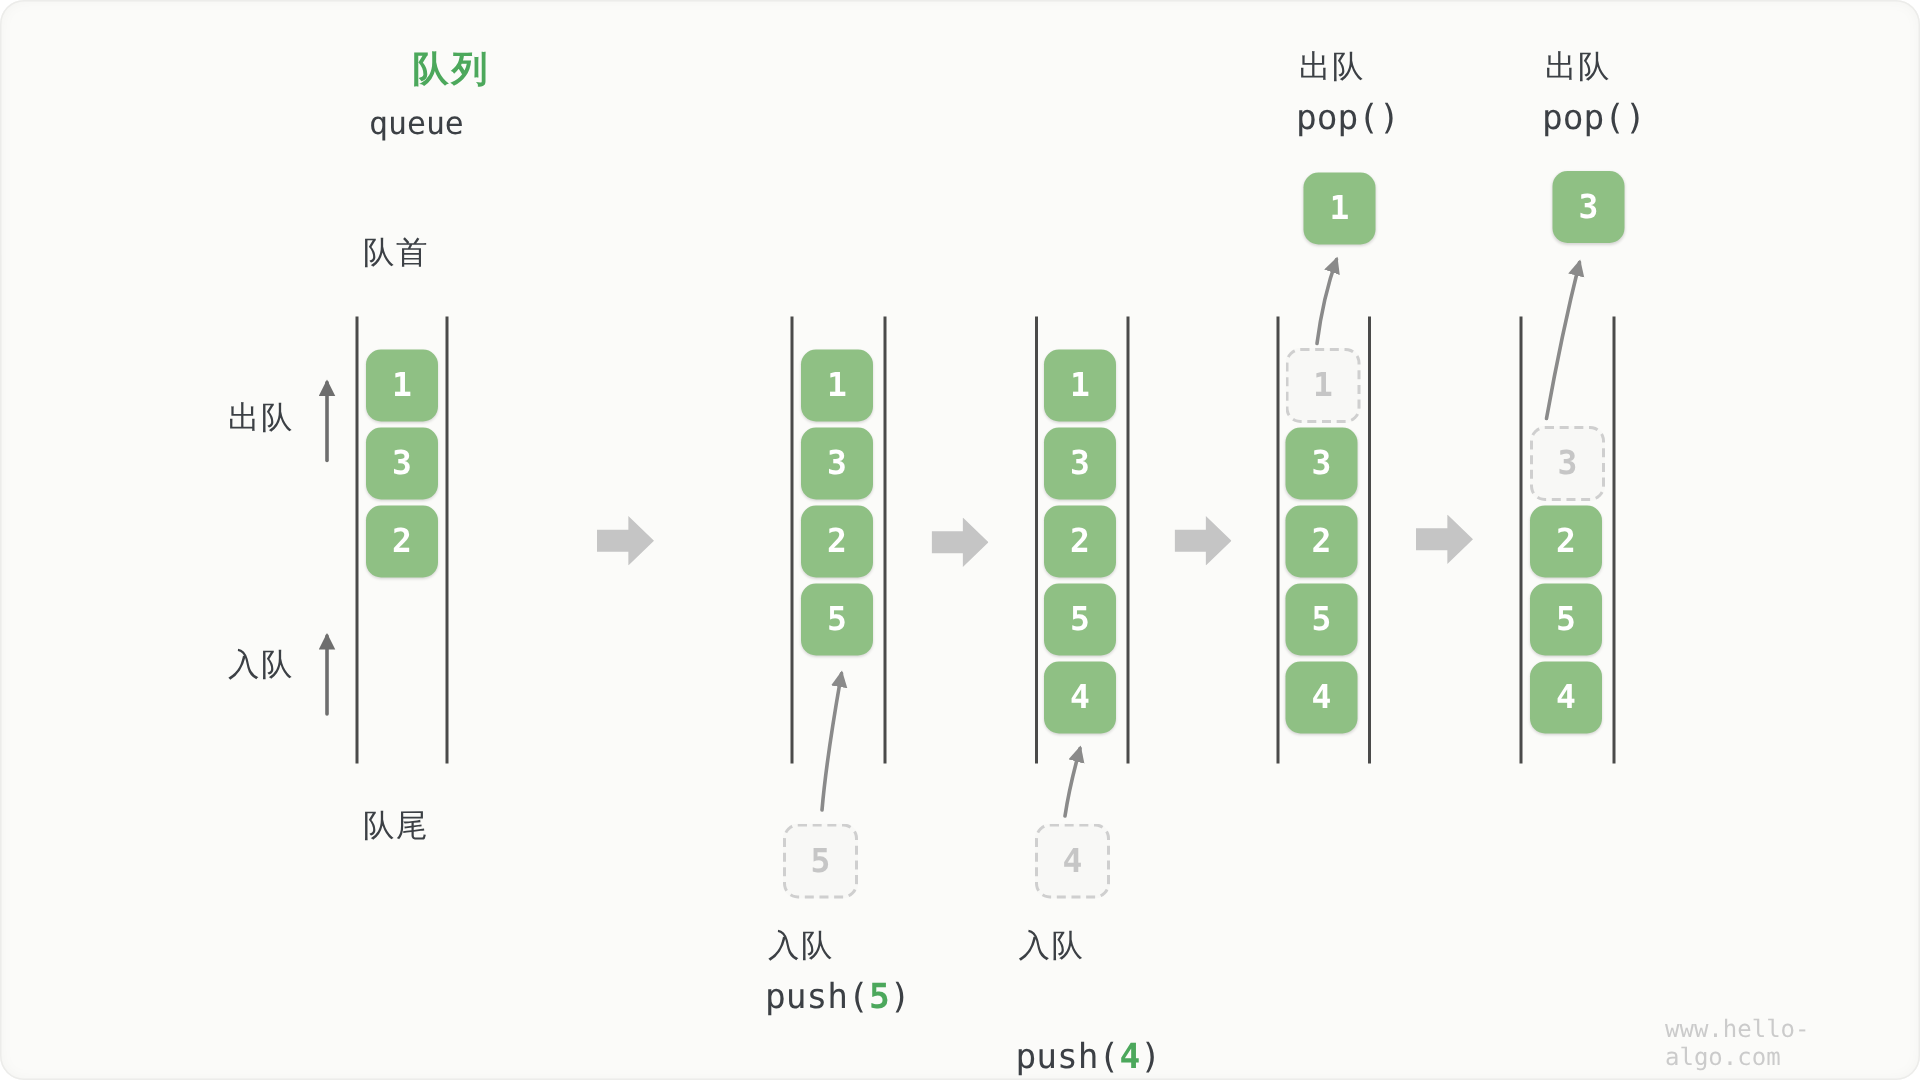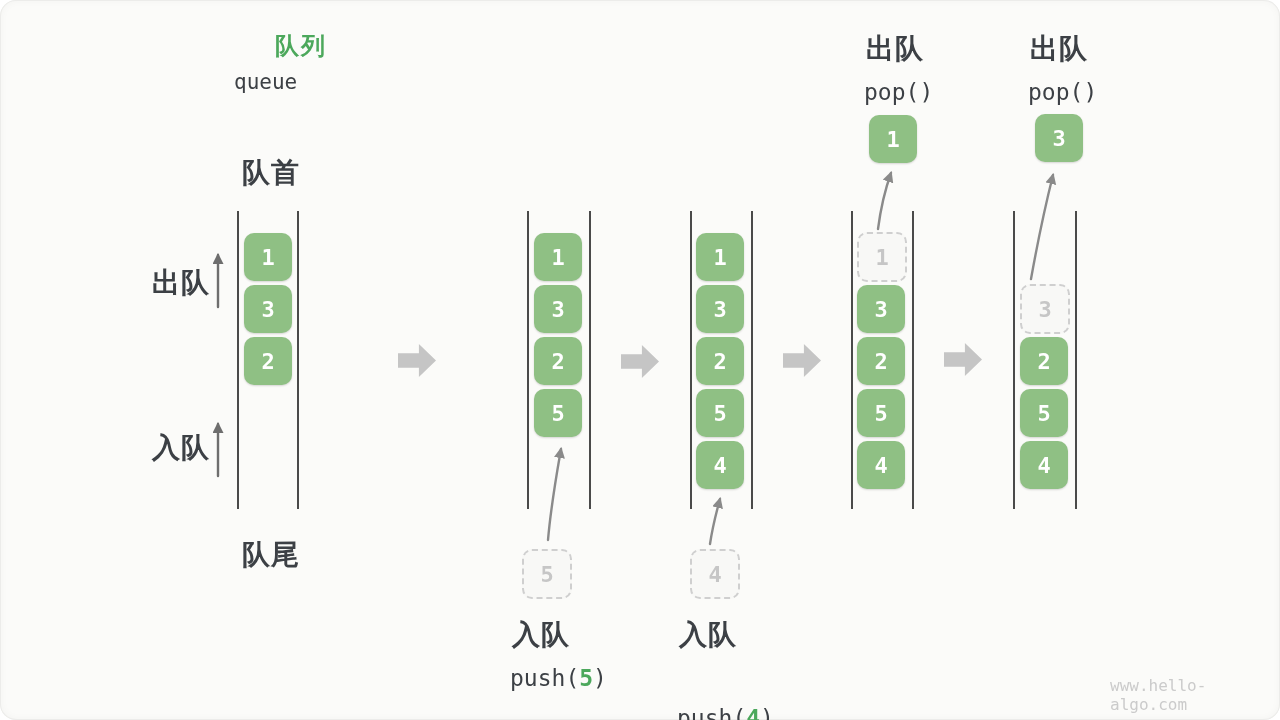--- a/index.html
+++ b/index.html
@@ -17,21 +17,21 @@
   *{margin:0;padding:0;box-sizing:border-box;}
   html,body{width:1280px;height:720px;background:#fff;font-family:"Liberation Sans",sans-serif;}
   .canvas{
     position:absolute;left:0;top:0;width:1280px;height:720px;
     background:var(--bg);
     border-radius:16px;
     box-shadow:inset 0 0 0 1px #ECECEA, inset 0 0 10px rgba(0,0,0,0.04);
     overflow:hidden;
   }
   .abs{position:absolute;}
-  .zh{font-weight:bold;color:var(--ink);font-size:28px;letter-spacing:1px;}
+  .zh{font-weight:normal;color:var(--ink);font-size:21px;letter-spacing:1px;}
   .mono{font-family:"DejaVu Sans Mono","Liberation Mono",monospace;color:var(--ink);}
   .title-zh{font-size:24px;font-weight:bold;color:var(--accent-green);letter-spacing:2px;margin-left:39px;}
   .title-en{font-size:21px;}
   .wall{width:1.5px;background:var(--wall);height:298px;top:211px;}
   .cell{
     width:48px;height:48px;border-radius:10px;
     background:var(--green-box);
     color:#fff;font-family:"DejaVu Sans Mono","Liberation Mono",monospace;
     font-size:22px;font-weight:bold;
     display:flex;align-items:center;justify-content:center;
@@ -43,36 +43,36 @@
     border:2px dashed var(--ghost-border);
     color:var(--ghost);font-family:"DejaVu Sans Mono","Liberation Mono",monospace;
     font-size:22px;font-weight:bold;
     display:flex;align-items:center;justify-content:center;
     box-shadow:none;
   }
   .block-arrow{
     width:38px;height:33px;background:var(--block-arrow);
     clip-path:polygon(0% 28%, 55% 28%, 55% 0%, 100% 50%, 55% 100%, 55% 72%, 0% 72%);
   }
-  .op-code{font-size:23px;margin-top:13px;}
+  .op-code{font-size:23px;}
   .op-arg{color:var(--accent-green);font-weight:bold;}
   .watermark{font-size:16px;color:var(--watermark);}
   svg.overlay{position:absolute;left:0;top:0;width:1280px;height:720px;pointer-events:none;}
   svg.overlay path.flow{stroke:var(--arrow);stroke-width:2.4;fill:none;stroke-linecap:round;}
   svg.overlay line.flow{stroke:#6E6E6E;stroke-width:2.4;stroke-linecap:round;}
   svg.overlay marker path{fill:var(--arrow);}
   svg.overlay marker.dk path{fill:#6E6E6E;}
 </style>
 </head>
 <body>
 
 <div class="canvas">
 
   <div class="abs title-zh" style="left:236px;top:30px;">队列</div>
-  <div class="abs mono title-en" style="left:234px;top:70px;text-align:right;">queue</div>
+  <div class="abs mono title-en" style="left:246px;top:70px;text-align:right;">queue</div>
 
   <div class="abs zh" style="left:242px;top:154px;">队首</div>
   <div class="abs zh" style="left:242px;top:536px;">队尾</div>
 
   <div class="abs zh" style="left:152px;top:264px;">出队</div>
   <div class="abs zh" style="left:152px;top:429px;">入队</div>
 
   <div class="abs wall" style="left:237px;"></div>
   <div class="abs wall" style="left:297px;"></div>
   <div class="abs wall" style="left:527px;"></div>

